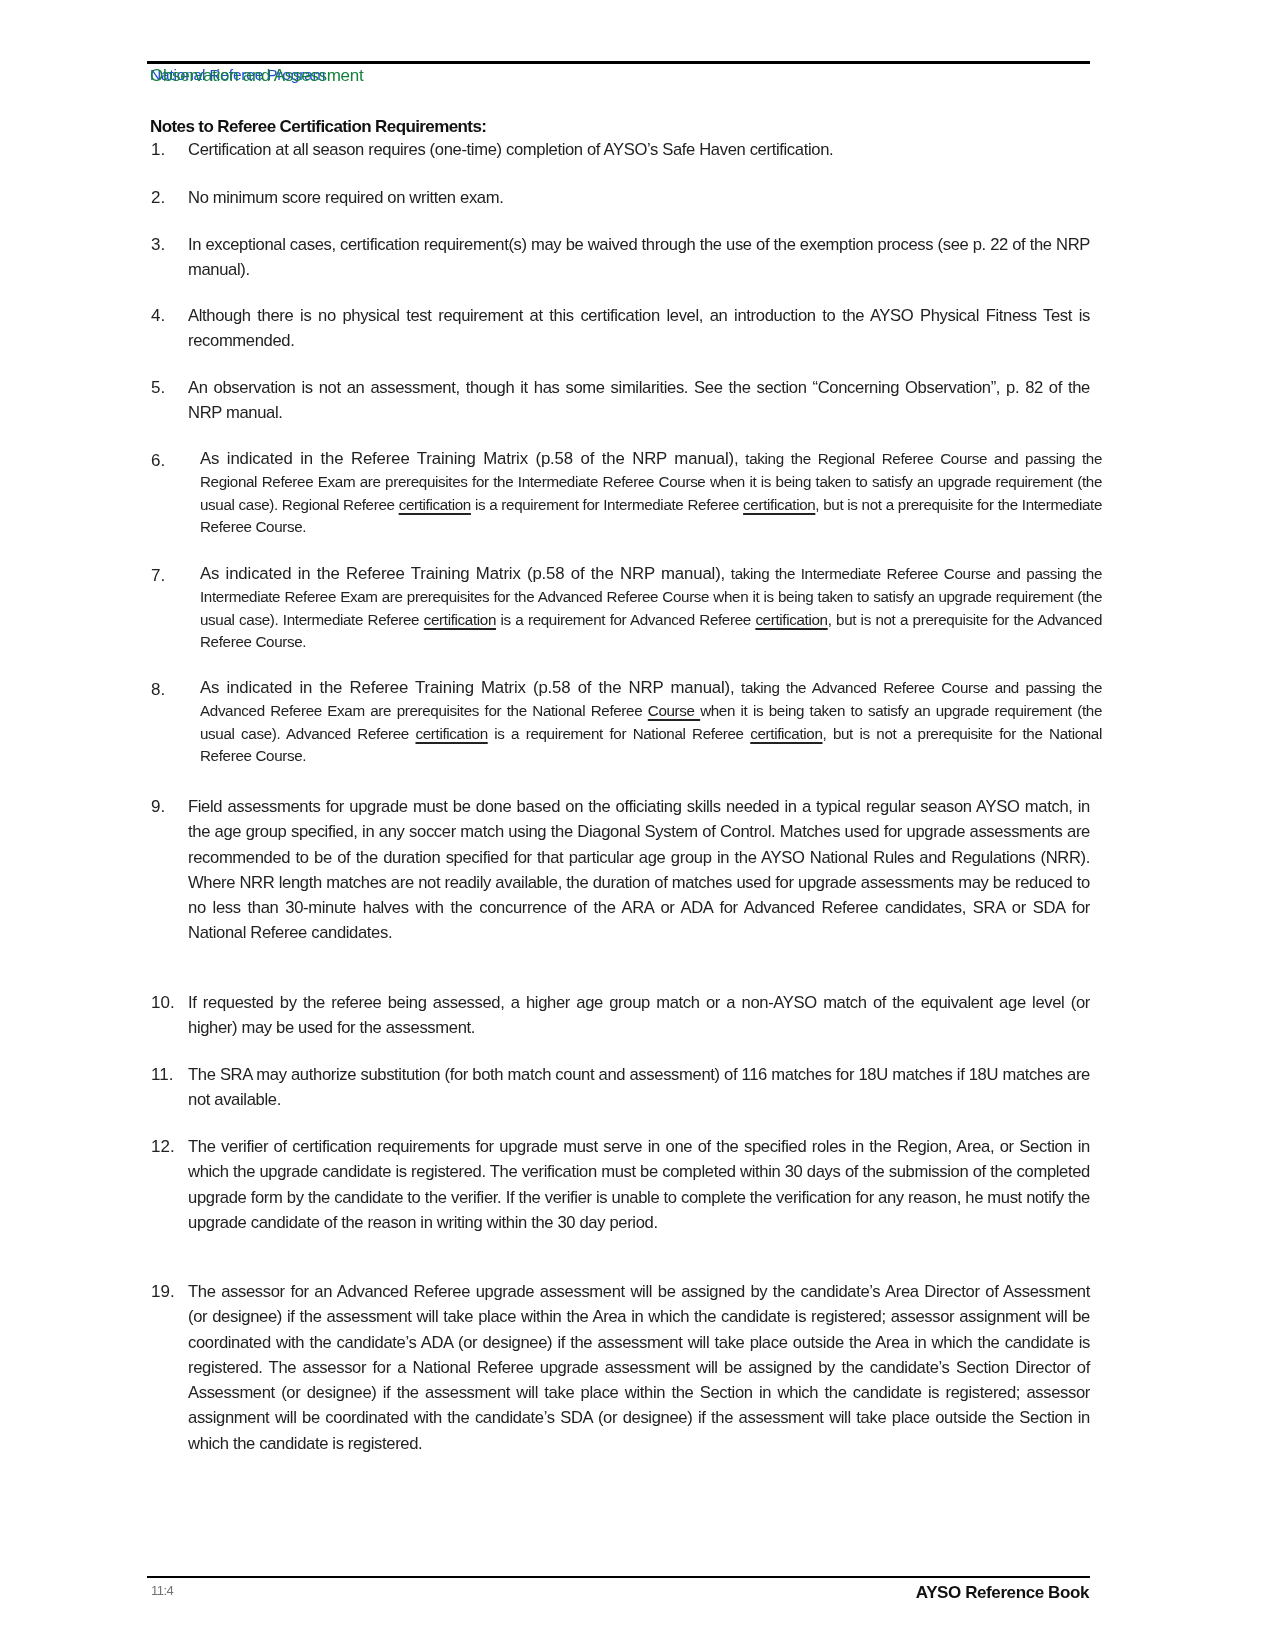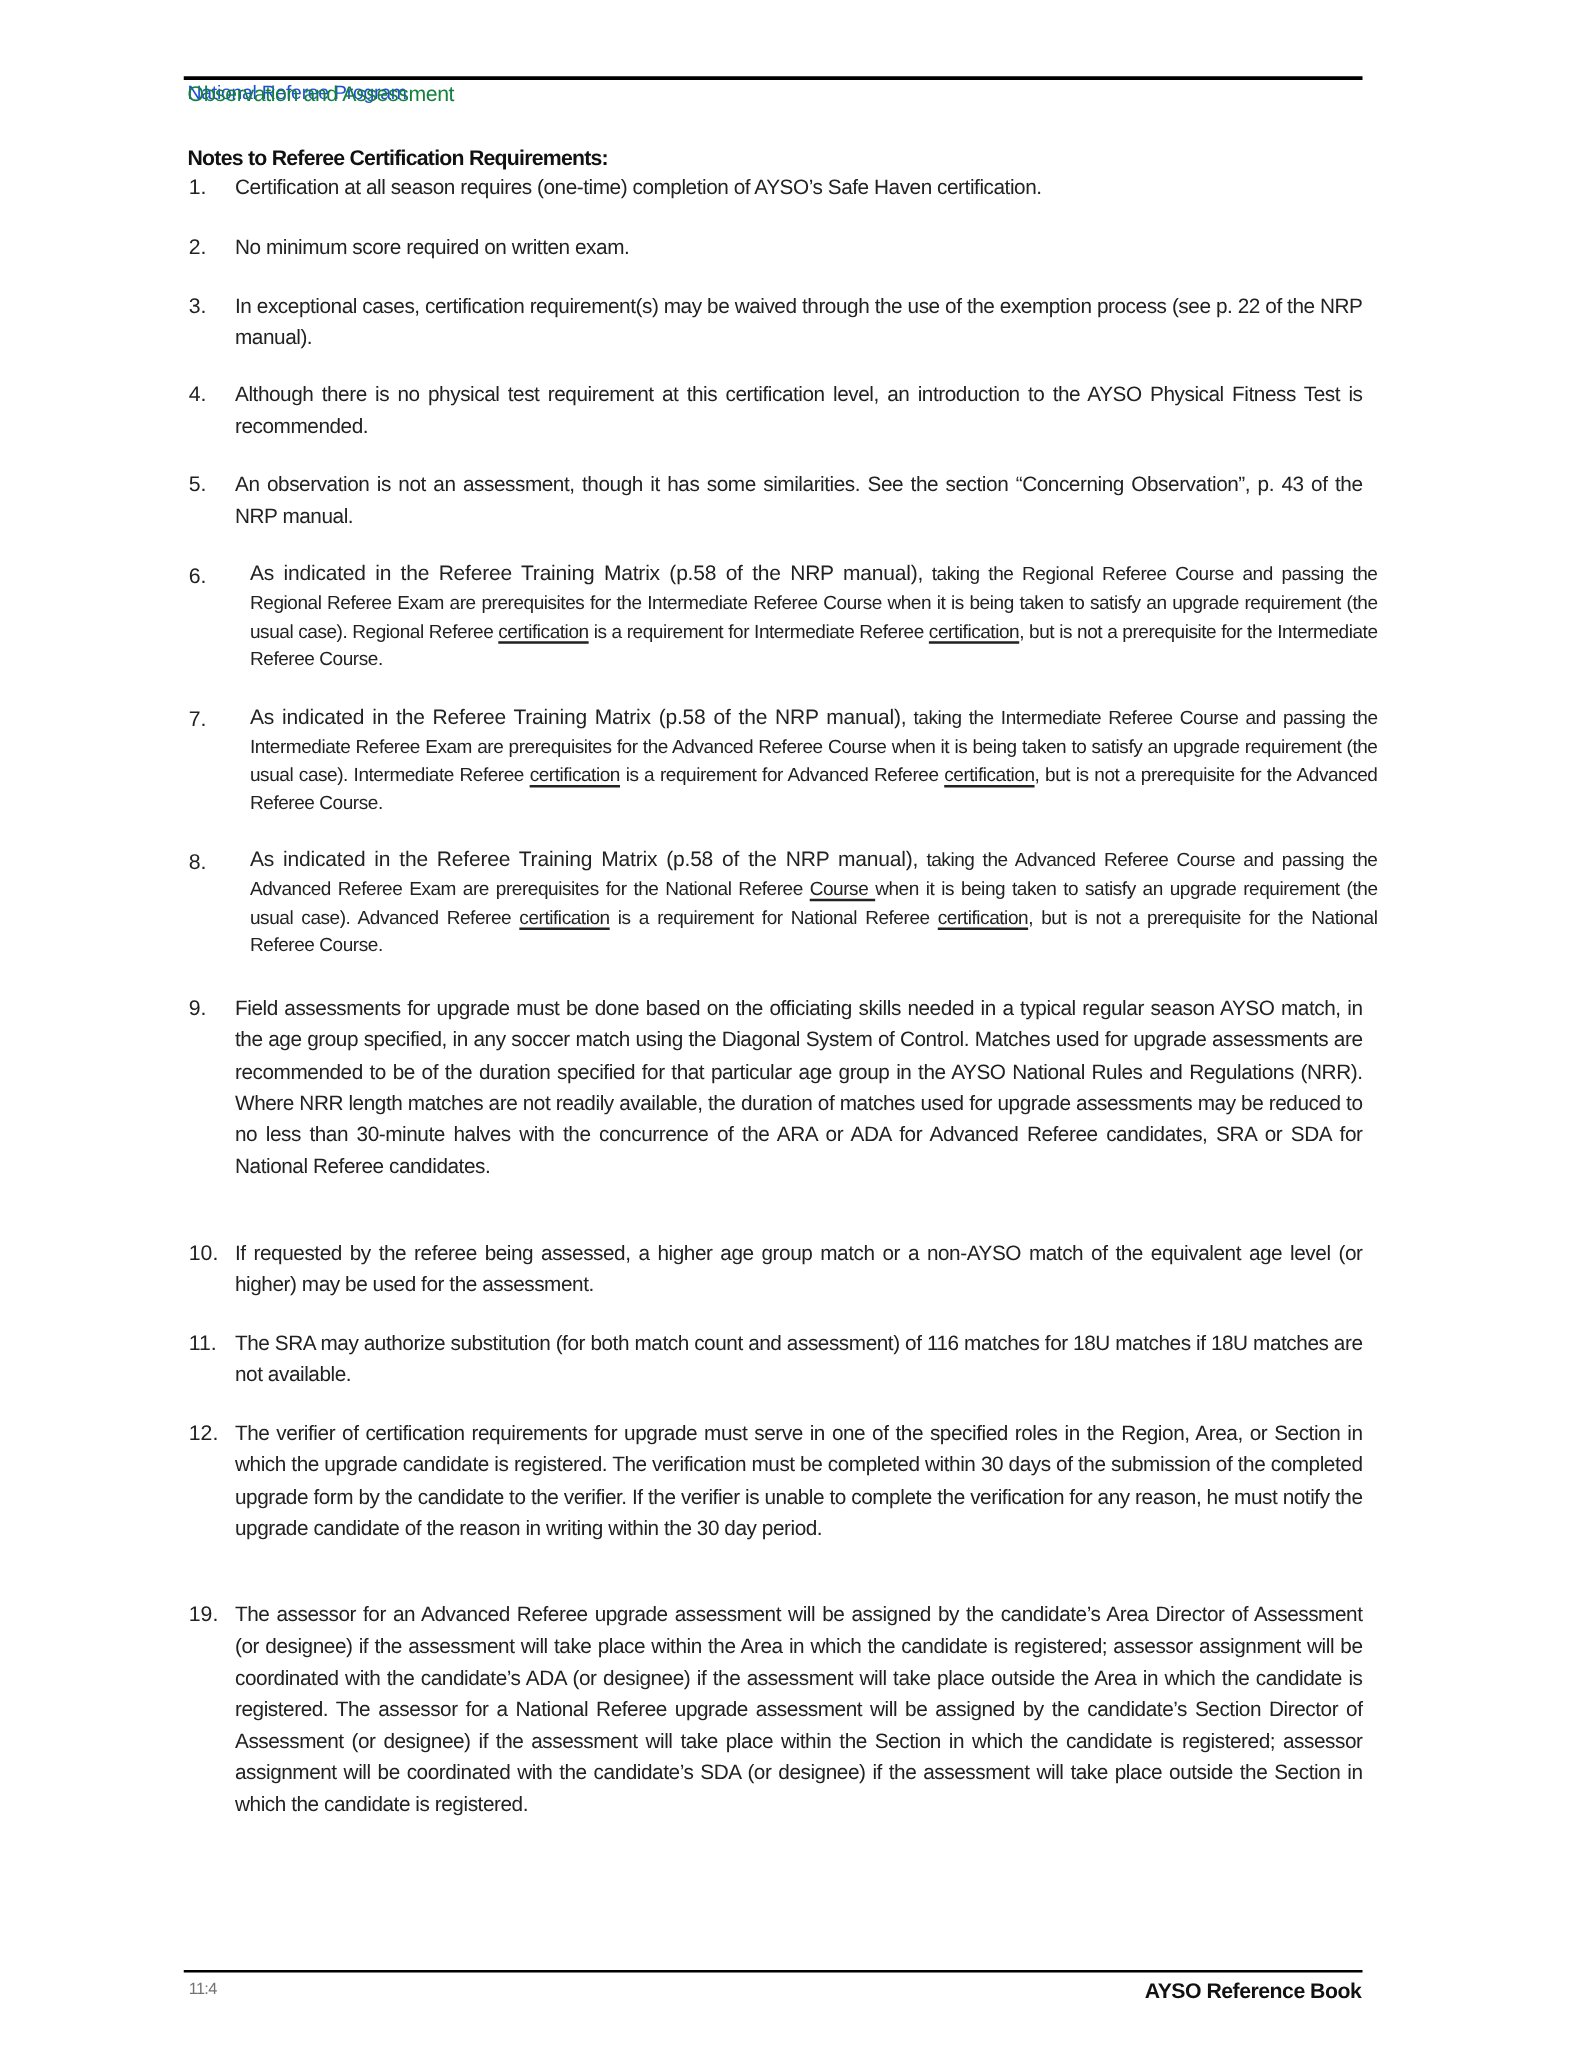--- a/index.html
+++ b/index.html
@@ -55,21 +55,21 @@
       <div class="txt" style="top:-3px;">In exceptional cases, certification requirement(s) may be waived through the use of the exemption process (see p. 22 of the NRP manual).</div>
     </div>
 
     <div class="note" style="top:306px;">
       <span class="num">4.</span>
       <div class="txt" style="top:-3px;">Although there is no physical test requirement at this certification level, an introduction to the AYSO Physical Fitness Test is recommended.</div>
     </div>
 
     <div class="note" style="top:378px;">
       <span class="num">5.</span>
-      <div class="txt" style="top:-3px;">An observation is not an assessment, though it has some similarities.  See the section “Concerning Observation”, p. 43 of the NRP manual.</div>
+      <div class="txt" style="top:-3px;">An observation is not an assessment, though it has some similarities.  See the section “Concerning Observation”, p. 82 of the NRP manual.</div>
     </div>
 
     <div class="note" style="top:451px;">
       <span class="num">6.</span>
       <div class="txt small" style="top:-3px;"><span class="big">As indicated in the Referee Training Matrix (p.58 of the NRP manual),</span><span> taking the Regional Referee Course and passing the Regional Referee Exam are prerequisites for the Intermediate Referee Course when it is being taken to satisfy an upgrade requirement (the usual case).  Regional Referee </span><span class="u">certification</span><span> is a requirement for Intermediate Referee </span><span class="u">certification</span><span>, but is not a prerequisite for the Intermediate Referee Course.</span></div>
     </div>
 
     <div class="note" style="top:566px;">
       <span class="num">7.</span>
       <div class="txt small" style="top:-3px;"><span class="big">As indicated in the Referee Training Matrix (p.58 of the NRP manual),</span><span> taking the Intermediate Referee Course and passing the Intermediate Referee Exam are prerequisites for the Advanced Referee Course when it is being taken to satisfy an upgrade requirement (the usual case).  Intermediate Referee </span><span class="u">certification</span><span> is a requirement for Advanced Referee </span><span class="u">certification</span><span>, but is not a prerequisite for the Advanced Referee Course.</span></div>

